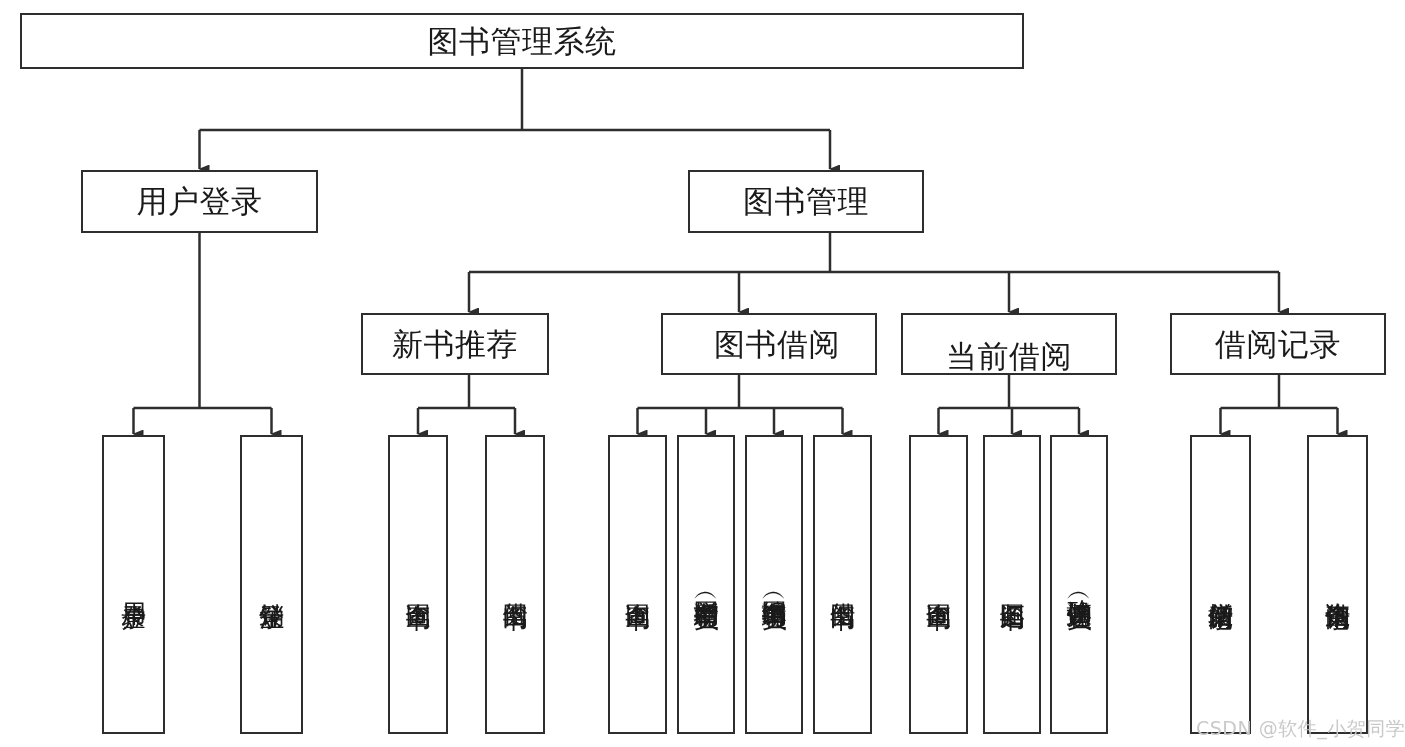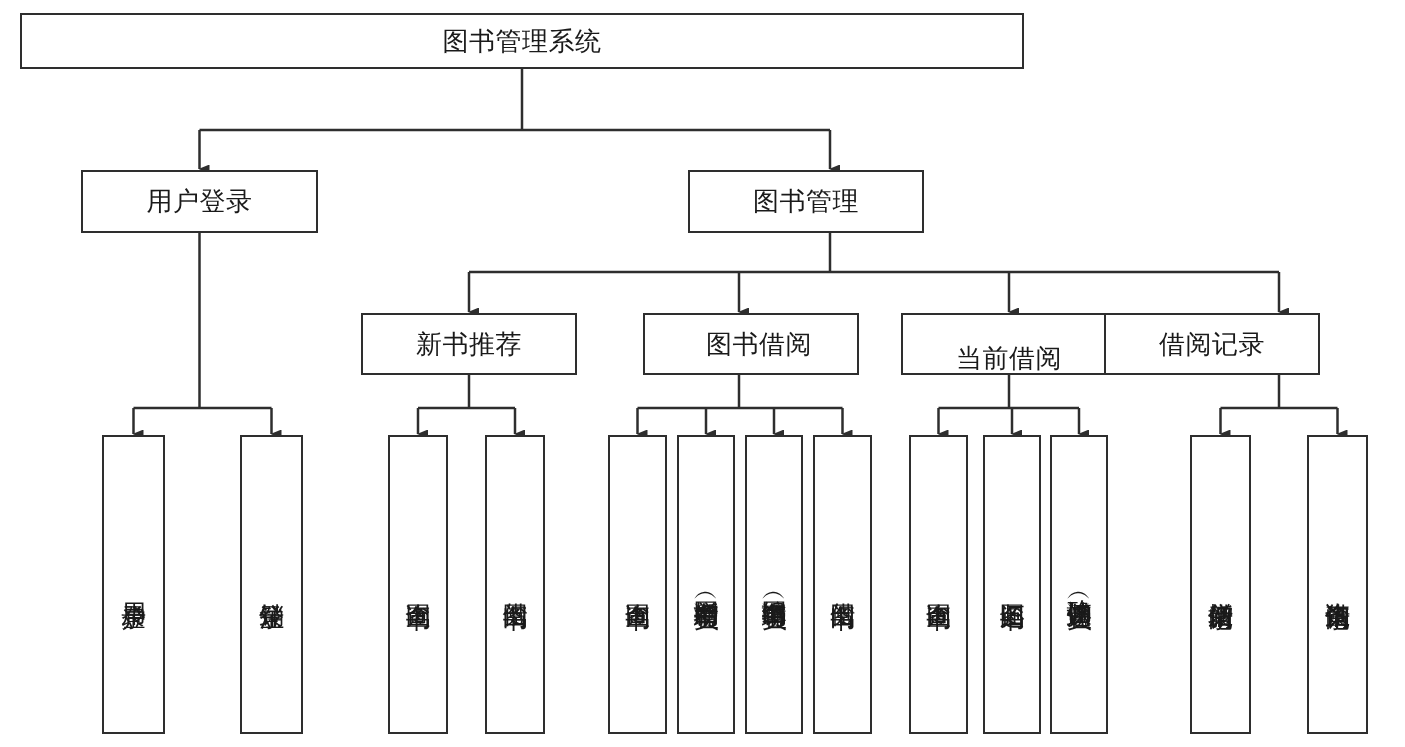--- a/index.html
+++ b/index.html
@@ -26,21 +26,21 @@
     position: absolute;
     box-sizing: border-box;
     border: 2.5px solid #2e2e2e;
     background: #ffffff;
     display: flex;
     align-items: center;
     justify-content: center;
     color: #1a1a1a;
   }
   .node-label {
-    font-size: 26px;
+    font-size: 31px;
     line-height: 1.1;
     letter-spacing: 0.5px;
     white-space: nowrap;
     color: #1a1a1a;
   }
   .leaf-box {
     position: absolute;
     box-sizing: border-box;
     border: 2.5px solid #2e2e2e;
     background: #ffffff;
@@ -122,30 +122,30 @@
   <div id="level2-container">
       <div class="node-box" style="left: 81px; top: 170px; width: 237px; height: 63px;">
         <span class="node-label">用户登录</span>
       </div>
       <div class="node-box" style="left: 688px; top: 170px; width: 236px; height: 63px;">
         <span class="node-label">图书管理</span>
       </div>
     </div>
 
   <div id="level3-container">
-      <div class="node-box" style="left: 361px; top: 313px; width: 216px; height: 62px;">
+      <div class="node-box" style="left: 361px; top: 313px; width: 188px; height: 62px;">
         <span class="node-label">新书推荐</span>
       </div>
-      <div class="node-box" style="left: 643px; top: 313px; width: 216px; height: 62px; padding-left: 16px;">
+      <div class="node-box" style="left: 661px; top: 313px; width: 216px; height: 62px; padding-left: 16px;">
         <span class="node-label">图书借阅</span>
       </div>
       <div class="node-box" style="left: 901px; top: 313px; width: 216px; height: 62px; align-items: flex-end;">
         <span class="node-label">当前借阅</span>
       </div>
-      <div class="node-box" style="left: 1104px; top: 313px; width: 216px; height: 62px;">
+      <div class="node-box" style="left: 1170px; top: 313px; width: 216px; height: 62px;">
         <span class="node-label">借阅记录</span>
       </div>
     </div>
 
   <div id="leaves-container">
       <div class="leaf-box" style="left: 102px; top: 435px; width: 63px; height: 299px;">
         <div class="leaf-label">用户登录</div>
       </div>
       <div class="leaf-box" style="left: 240px; top: 435px; width: 63px; height: 299px;">
         <div class="leaf-label">注销登录</div>
@@ -178,14 +178,15 @@
         <div class="leaf-label">确认归还（管理员）</div>
       </div>
       <div class="leaf-box" style="left: 1190px; top: 435px; width: 61px; height: 299px;">
         <div class="leaf-label">新增借阅记录</div>
       </div>
       <div class="leaf-box" style="left: 1307px; top: 435px; width: 61px; height: 299px;">
         <div class="leaf-label">查询借阅记录</div>
       </div>
     </div>
 
+  <div class="watermark" style="left: 1196px; top: 716px;">CSDN @软件_小贺同学</div>
 
 </div>
 
 </body></html>

